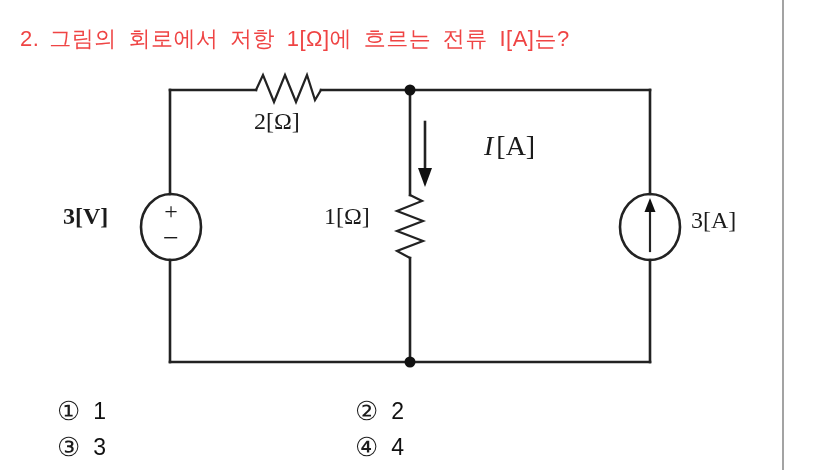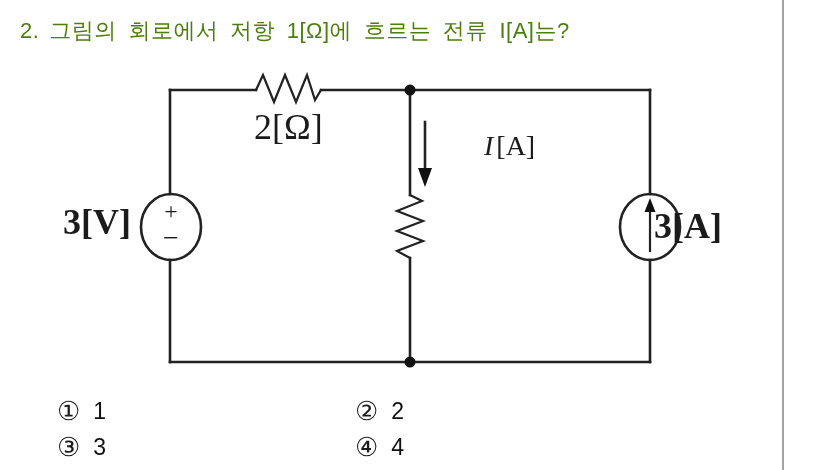--- a/index.html
+++ b/index.html
@@ -13,23 +13,23 @@
   }
   .page {
     position: relative;
     width: 826px;
     height: 470px;
     background: #ffffff;
   }
   .question-title {
     position: absolute;
     left: 20px;
-    top: 16px;
+    top: 24px;
     font-size: 22px;
-    color: #4d7c0f;
+    color: #ef4444;
     letter-spacing: 0.5px;
     word-spacing: 5px;
     white-space: nowrap;
   }
   .question-title .qnum { margin-right: 10px; }
   .column-divider {
     position: absolute;
     left: 782px;
     top: 0;
     width: 2px;
@@ -37,29 +37,29 @@
     background: #a3a3a3;
   }
   .circuit-svg {
     position: absolute;
     left: 0;
     top: 0;
   }
   .serif-label {
     position: absolute;
     font-family: "Liberation Serif", serif;
-    font-size: 36px;
+    font-size: 24px;
     color: #1b1b1b;
     line-height: 1;
     white-space: nowrap;
   }
   .label-3v   { left: 63px;  top: 204px; font-weight: bold; }
   .label-2ohm { left: 254px; top: 109px; }
   .label-1ohm { left: 324px; top: 204px; }
-  .label-3a   { left: 654px; top: 208px; font-weight: bold; }
+  .label-3a   { left: 691px; top: 208px; }
   .label-current { left: 436px; top: 132px; font-size: 28px; margin-left: 48px; }
   .label-current .cur-i { font-style: italic; margin-right: 3px; }
   .sign {
     position: absolute;
     font-family: "Liberation Serif", serif;
     color: #1b1b1b;
     width: 26px;
     text-align: center;
     line-height: 1;
   }
@@ -131,20 +131,21 @@
       <circle cx="410" cy="90" r="5.5"></circle>
       <circle cx="410" cy="362" r="5.5"></circle>
 
       <polygon points="425,187 418,168 432,168"></polygon>
       <polygon points="650,198 644.5,212 655.5,212"></polygon>
     </g>
   </svg>
 
   <span class="serif-label label-3v">3[V]</span>
   <span class="serif-label label-2ohm">2[Ω]</span>
+  <span class="serif-label label-1ohm">1[Ω]</span>
   <span class="serif-label label-3a">3[A]</span>
   <span class="serif-label label-current"><span class="cur-i">I</span><span>[A]</span></span>
   <span class="sign sign-plus">+</span>
   <span class="sign sign-minus">−</span>
 
   <div class="choice choice-1">
     <span class="marker">①</span>
     <span class="value">1</span>
   </div>
   <div class="choice choice-2">

